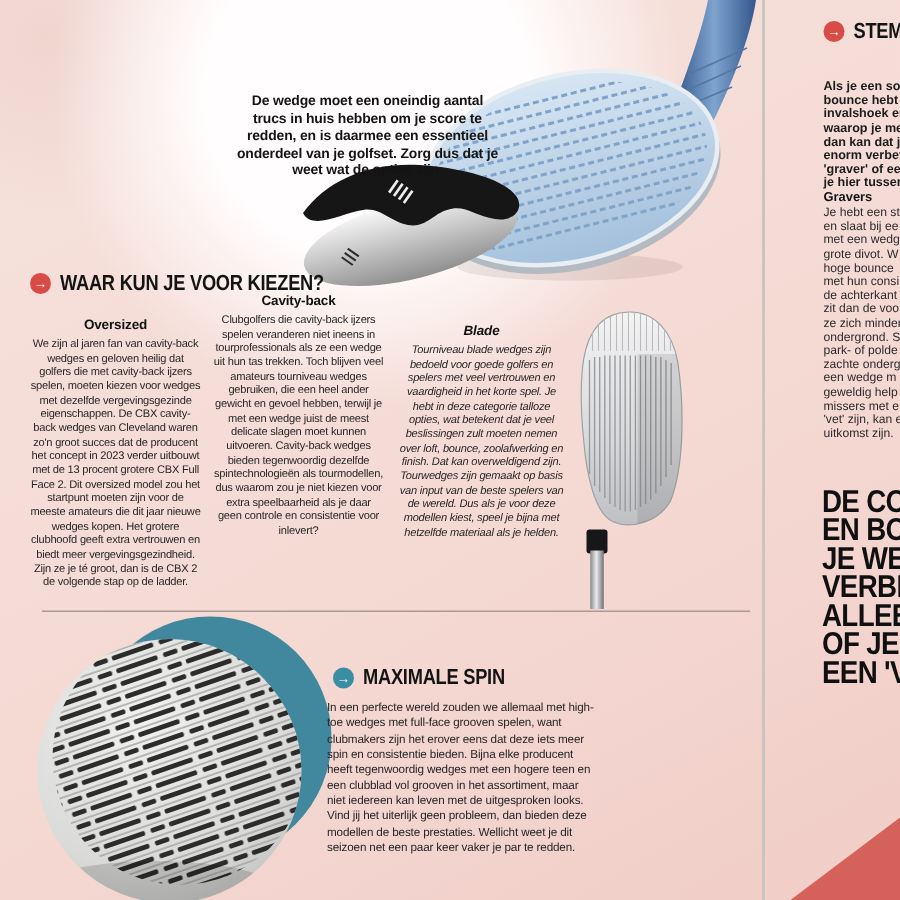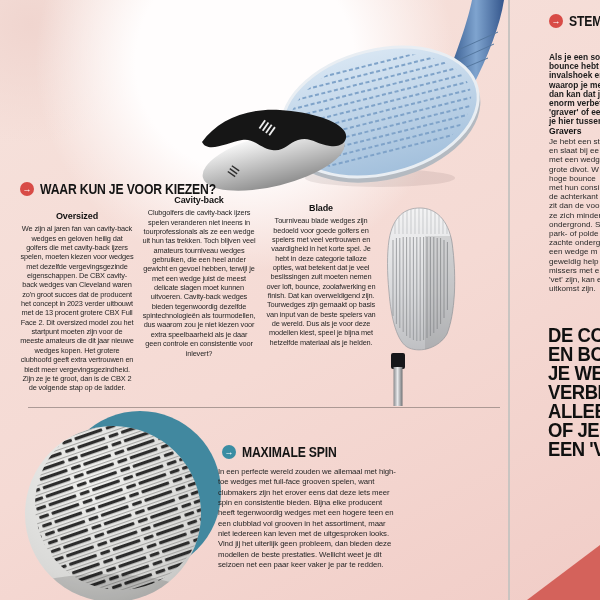--- a/index.html
+++ b/index.html
@@ -195,35 +195,40 @@
         </clipPath>
     </defs>
     <circle cx="124" cy="82" r="81" fill="#41889f"></circle>
     <circle cx="97" cy="104" r="88" fill="url(#grayG)"></circle>
     <g clip-path="url(#grooveCircle)">
       <circle cx="104" cy="95" r="85" fill="url(#stripes)"></circle>
       <ellipse cx="88" cy="186" rx="85" ry="22" fill="rgba(0,0,0,0.14)"></ellipse>
     </g>
   </svg>
 
+  <div class="abs intro prelines">De wedge moet een oneindig aantal
+trucs in huis hebben om je score te
+redden, en is daarmee een essentieel
+onderdeel van je golfset. Zorg dus dat je
+weet wat de opties zijn.</div>
 
   <div class="abs sec-head" style="left:20px;top:181px;">
     <span class="arrow-icon red">→</span>
     <span class="sec-title cond">WAAR KUN JE VOOR KIEZEN?</span>
   </div>
 
   <div class="abs col" style="left:20px;top:212px;">
     <h4>Oversized</h4>
     <div>We zijn al jaren fan van cavity-back wedges en geloven heilig dat golfers die met cavity-back ijzers spelen, moeten kiezen voor wedges met dezelfde vergevingsgezinde eigenschappen. De CBX cavity-back wedges van Cleveland waren zo'n groot succes dat de producent het concept in 2023 verder uitbouwt met de 13 procent grotere CBX Full Face 2. Dit oversized model zou het startpunt moeten zijn voor de meeste amateurs die dit jaar nieuwe wedges kopen. Het grotere clubhoofd geeft extra vertrouwen en biedt meer vergevingsgezindheid. Zijn ze je té groot, dan is de CBX 2 de volgende stap op de ladder.</div>
   </div>
   <div class="abs col" style="left:142px;top:196px;">
     <h4>Cavity-back</h4>
     <div>Clubgolfers die cavity-back ijzers spelen veranderen niet ineens in tourprofessionals als ze een wedge uit hun tas trekken. Toch blijven veel amateurs tourniveau wedges gebruiken, die een heel ander gewicht en gevoel hebben, terwijl je met een wedge juist de meest delicate slagen moet kunnen uitvoeren. Cavity-back wedges bieden tegenwoordig dezelfde spintechnologieën als tourmodellen, dus waarom zou je niet kiezen voor extra speelbaarheid als je daar geen controle en consistentie voor inlevert?</div>
   </div>
-  <div class="abs col" style="left:264px;top:204px;">
+  <div class="abs col" style="left:264px;top:216px;font-style:italic;">
     <h4>Blade</h4>
     <div>Tourniveau blade wedges zijn bedoeld voor goede golfers en spelers met veel vertrouwen en vaardigheid in het korte spel. Je hebt in deze categorie talloze opties, wat betekent dat je veel beslissingen zult moeten nemen over loft, bounce, zoolafwerking en finish. Dat kan overweldigend zijn. Tourwedges zijn gemaakt op basis van input van de beste spelers van de wereld. Dus als je voor deze modellen kiest, speel je bijna met hetzelfde materiaal als je helden.</div>
   </div>
 
   <div class="abs hrule"></div>
 
   <div class="abs sec-head" style="left:222px;top:444px;">
     <span class="arrow-icon teal">→</span>
     <span class="sec-title cond">MAXIMALE SPIN</span>
   </div>

